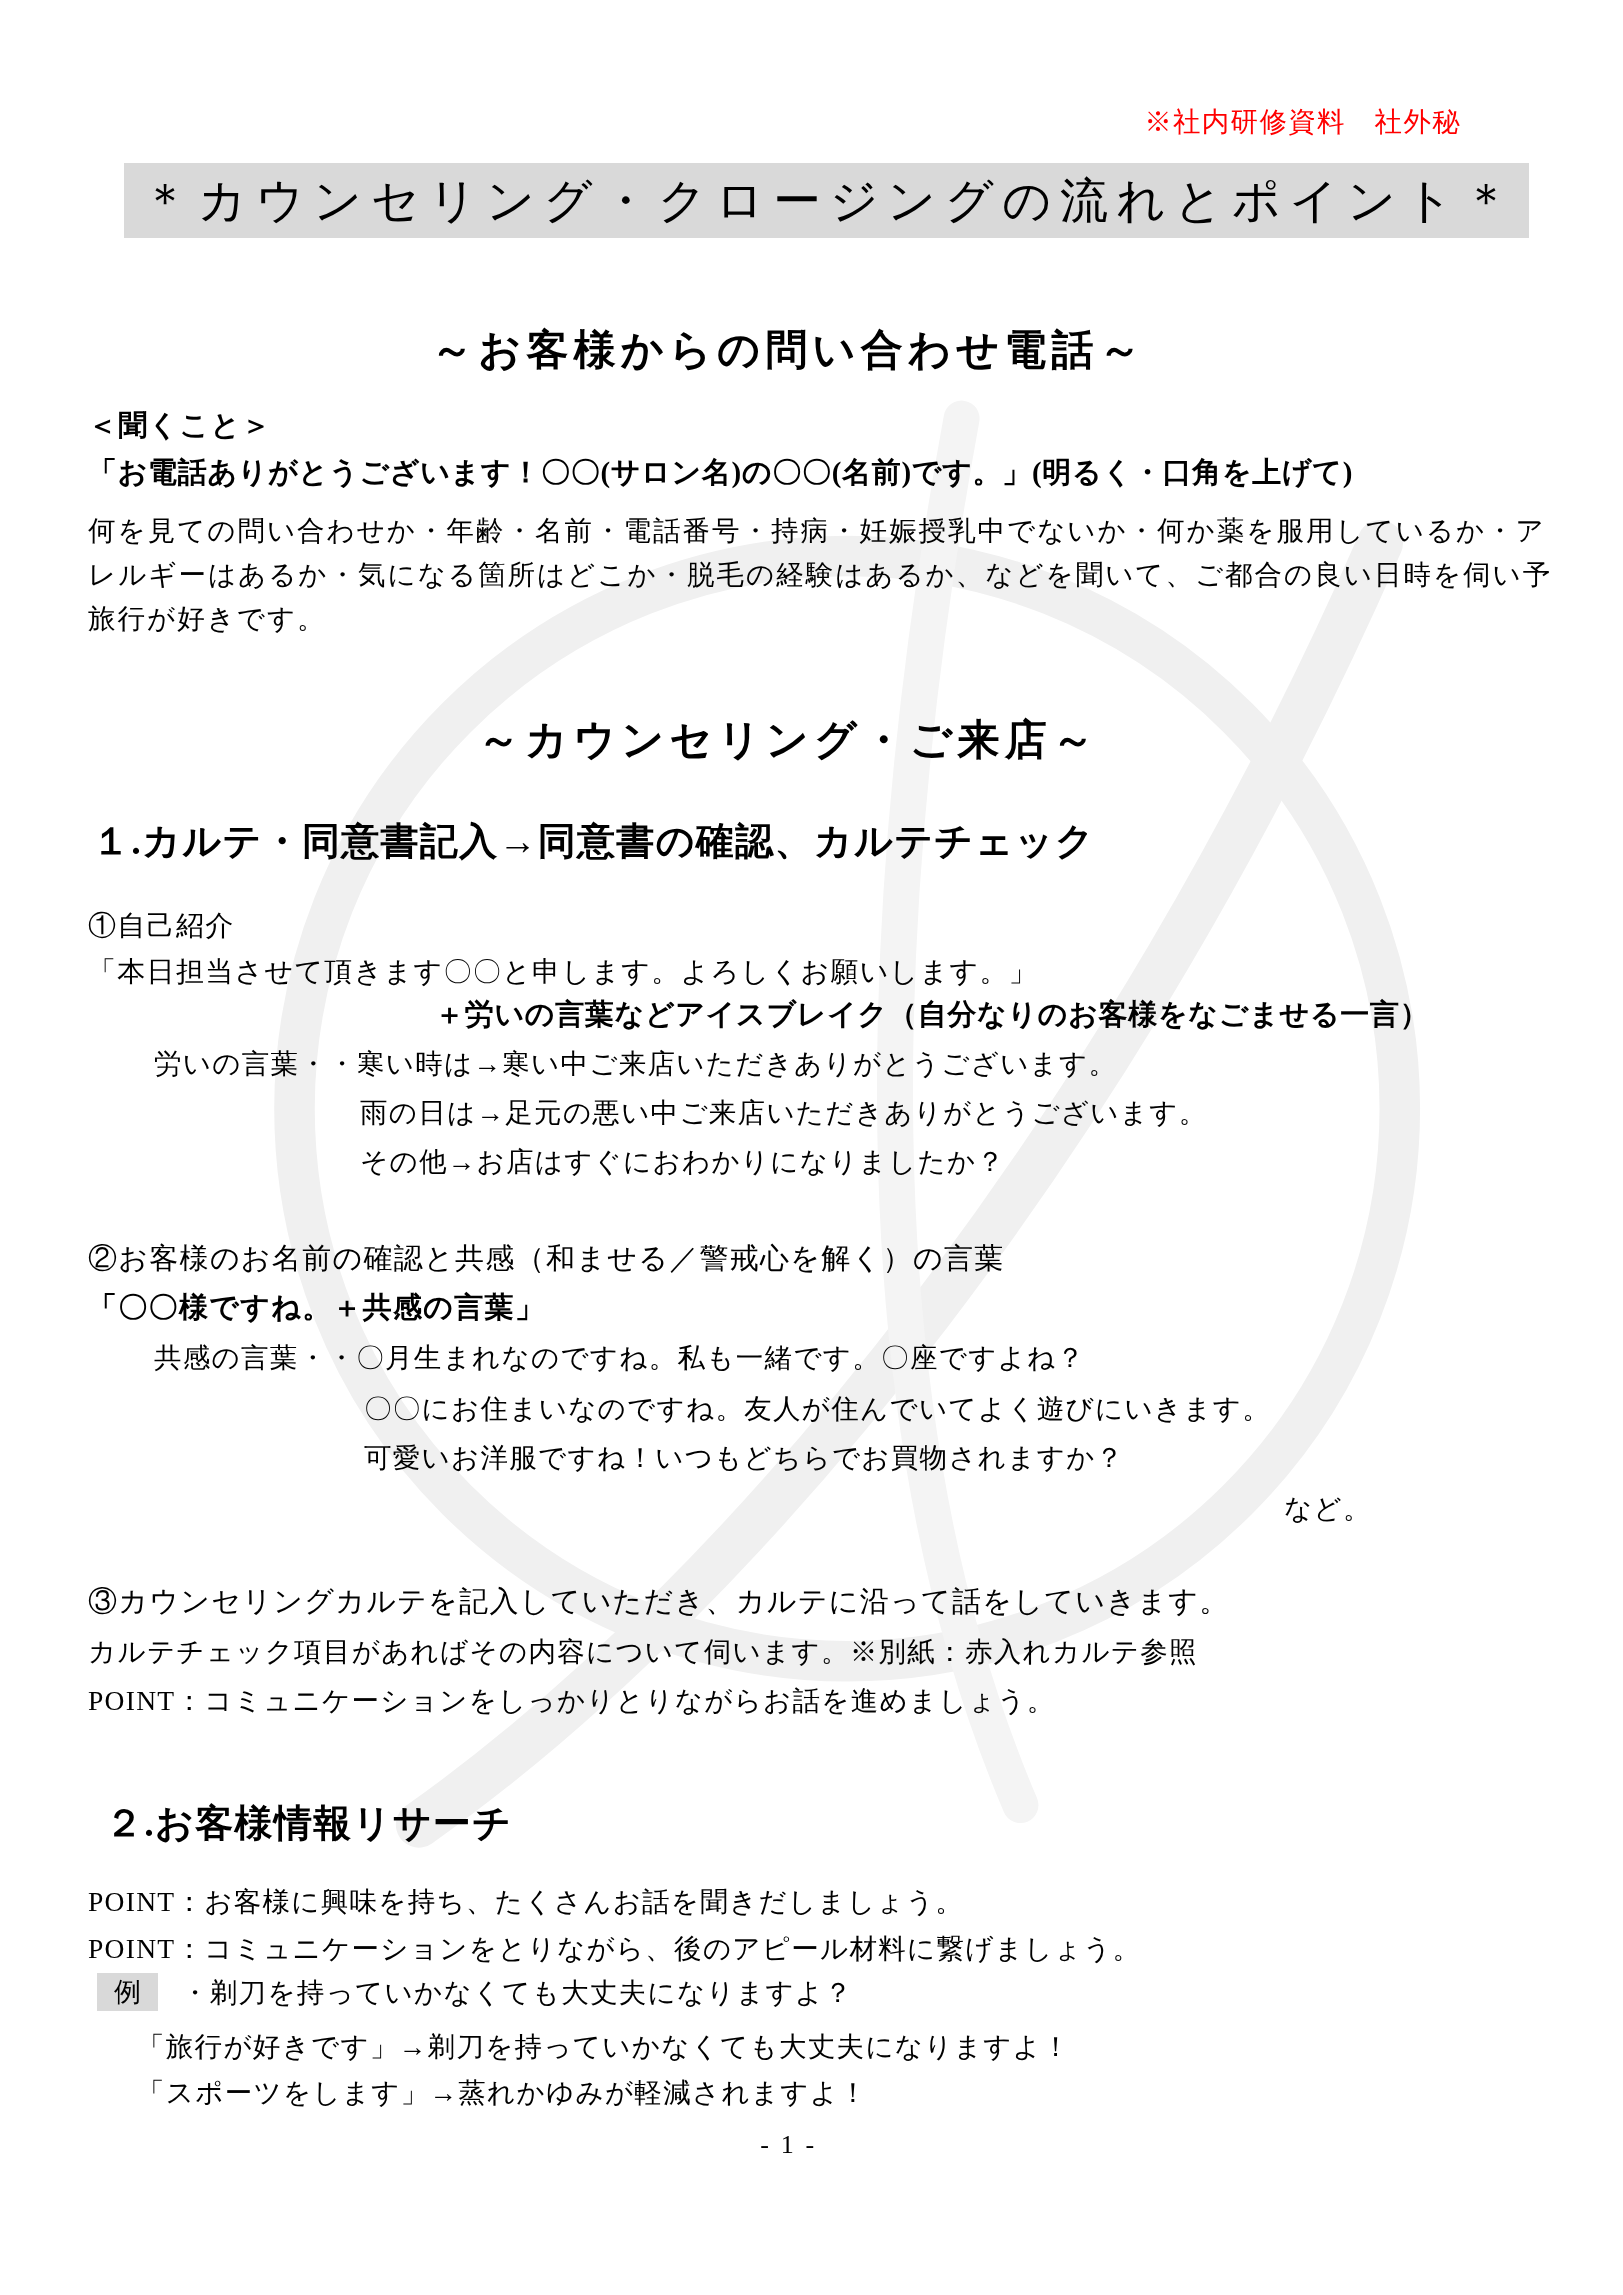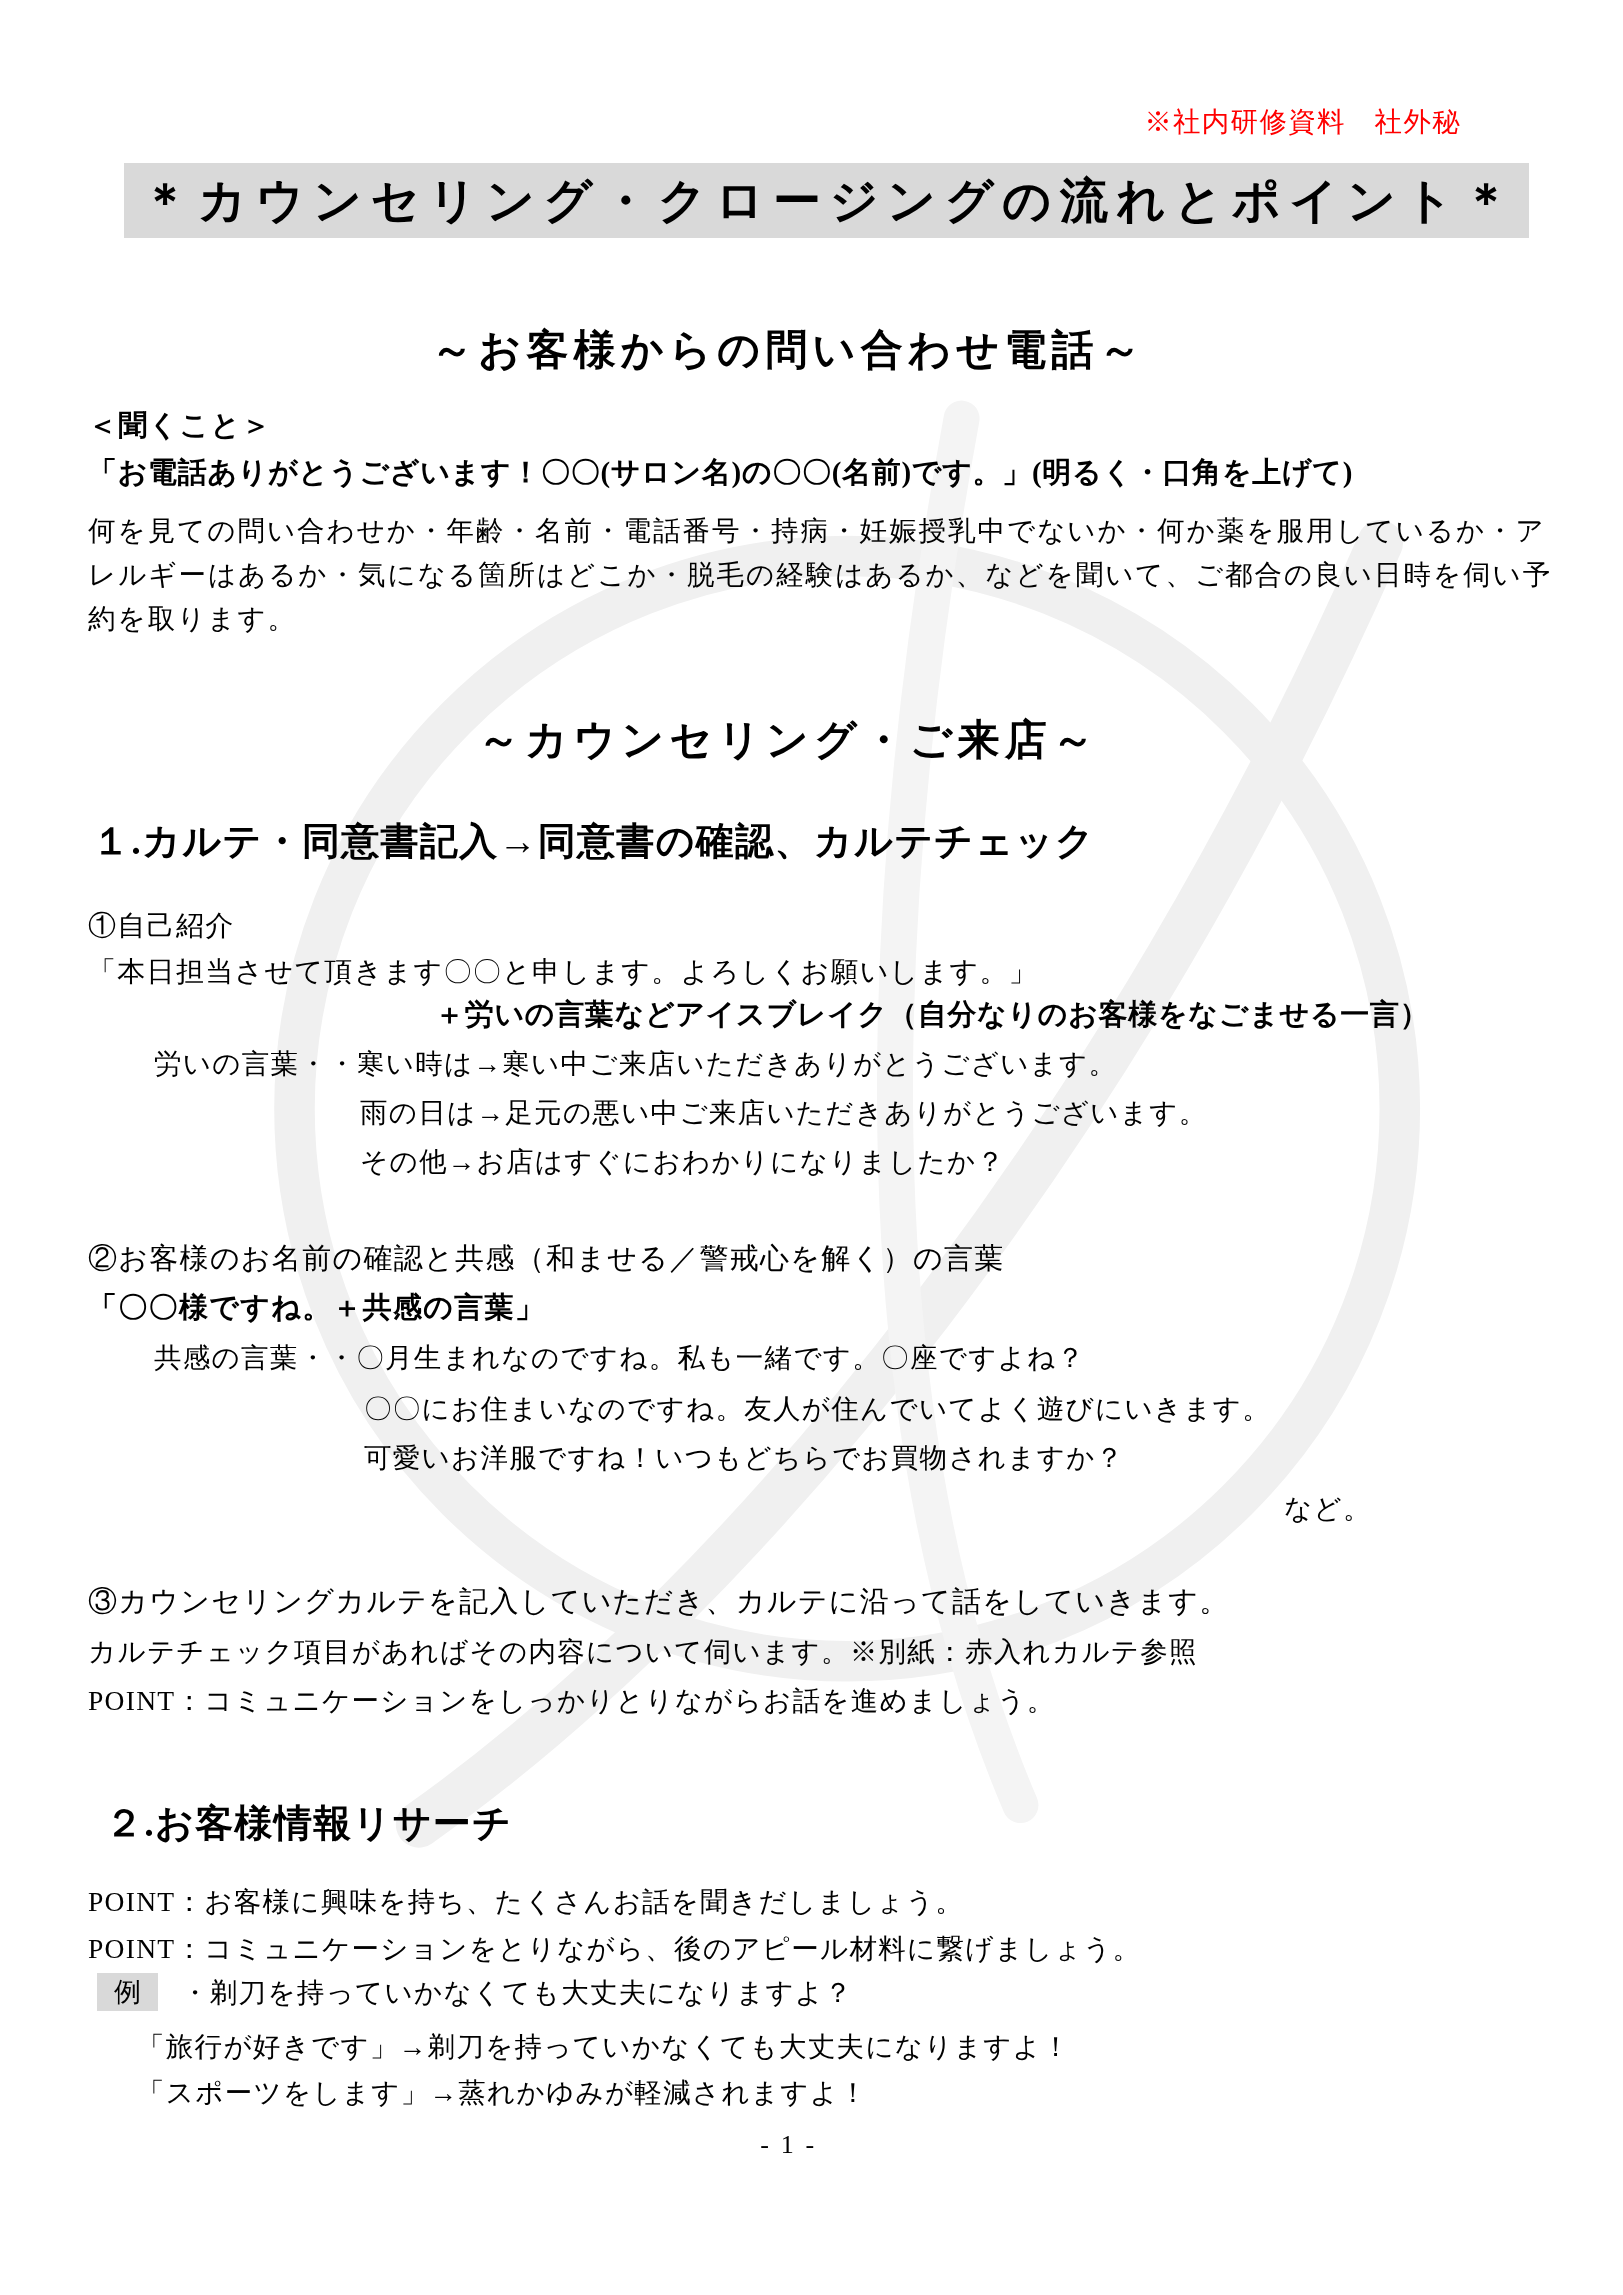--- a/index.html
+++ b/index.html
@@ -25,21 +25,21 @@
   .center{left:0;right:0;text-align:center;}
 
   #confidential-note{top:105px;right:116px;font-size:27.5px;letter-spacing:1.3px;}
   #title-bar{
     position:absolute;z-index:2;
     left:124px;top:163px;width:1405px;height:75px;
     background:#d9d9d9;
     text-align:center;
   }
   #title-bar .t{
-    font-size:48px;font-weight:bold;letter-spacing:8.5px;
+    font-size:48px;font-weight:normal;letter-spacing:8.5px;
     line-height:75px;white-space:nowrap;padding-left:7px;
   }
   #phone-heading{top:324px;font-size:42px;letter-spacing:5.2px;}
   #listen-label{top:407px;left:88px;font-size:29px;}
   #phone-greeting{top:454px;left:88px;font-size:29px;letter-spacing:0.7px;}
   #phone-body-1{top:514px;left:88px;letter-spacing:2px;}
   #phone-body-2{top:558px;left:88px;letter-spacing:2px;}
   #phone-body-3{top:602px;left:88px;letter-spacing:2px;}
 
   #visit-heading{top:714px;font-size:42px;letter-spacing:5.2px;}
@@ -95,21 +95,21 @@
   </div>
 
   <div class="ln b center" id="phone-heading">～お客様からの問い合わせ電話～</div>
 
   <div class="ln b" id="listen-label">＜聞くこと＞</div>
 
   <div class="ln b" id="phone-greeting">「お電話ありがとうございます！〇〇(サロン名)の〇〇(名前)です。」(明るく・口角を上げて)</div>
 
   <div class="ln" id="phone-body-1">何を見ての問い合わせか・年齢・名前・電話番号・持病・妊娠授乳中でないか・何か薬を服用しているか・ア</div>
   <div class="ln" id="phone-body-2">レルギーはあるか・気になる箇所はどこか・脱毛の経験はあるか、などを聞いて、ご都合の良い日時を伺い予</div>
-  <div class="ln" id="phone-body-3">約を取ります。</div>
+  <div class="ln" id="phone-body-3">旅行が好きです。</div>
 
   <div class="ln b center" id="visit-heading">～カウンセリング・ご来店～</div>
 
   <div class="ln b" id="step1-heading">１.カルテ・同意書記入→同意書の確認、カルテチェック</div>
 
   <div class="ln" id="intro-label">①自己紹介</div>
   <div class="ln" id="intro-quote">「本日担当させて頂きます〇〇と申します。よろしくお願いします。」</div>
   <div class="ln b" id="icebreak-note">＋労いの言葉などアイスブレイク（自分なりのお客様をなごませる一言）</div>
   <div class="ln" id="icebreak-1">労いの言葉・・寒い時は→寒い中ご来店いただきありがとうございます。</div>
   <div class="ln" id="icebreak-2">雨の日は→足元の悪い中ご来店いただきありがとうございます。</div>

